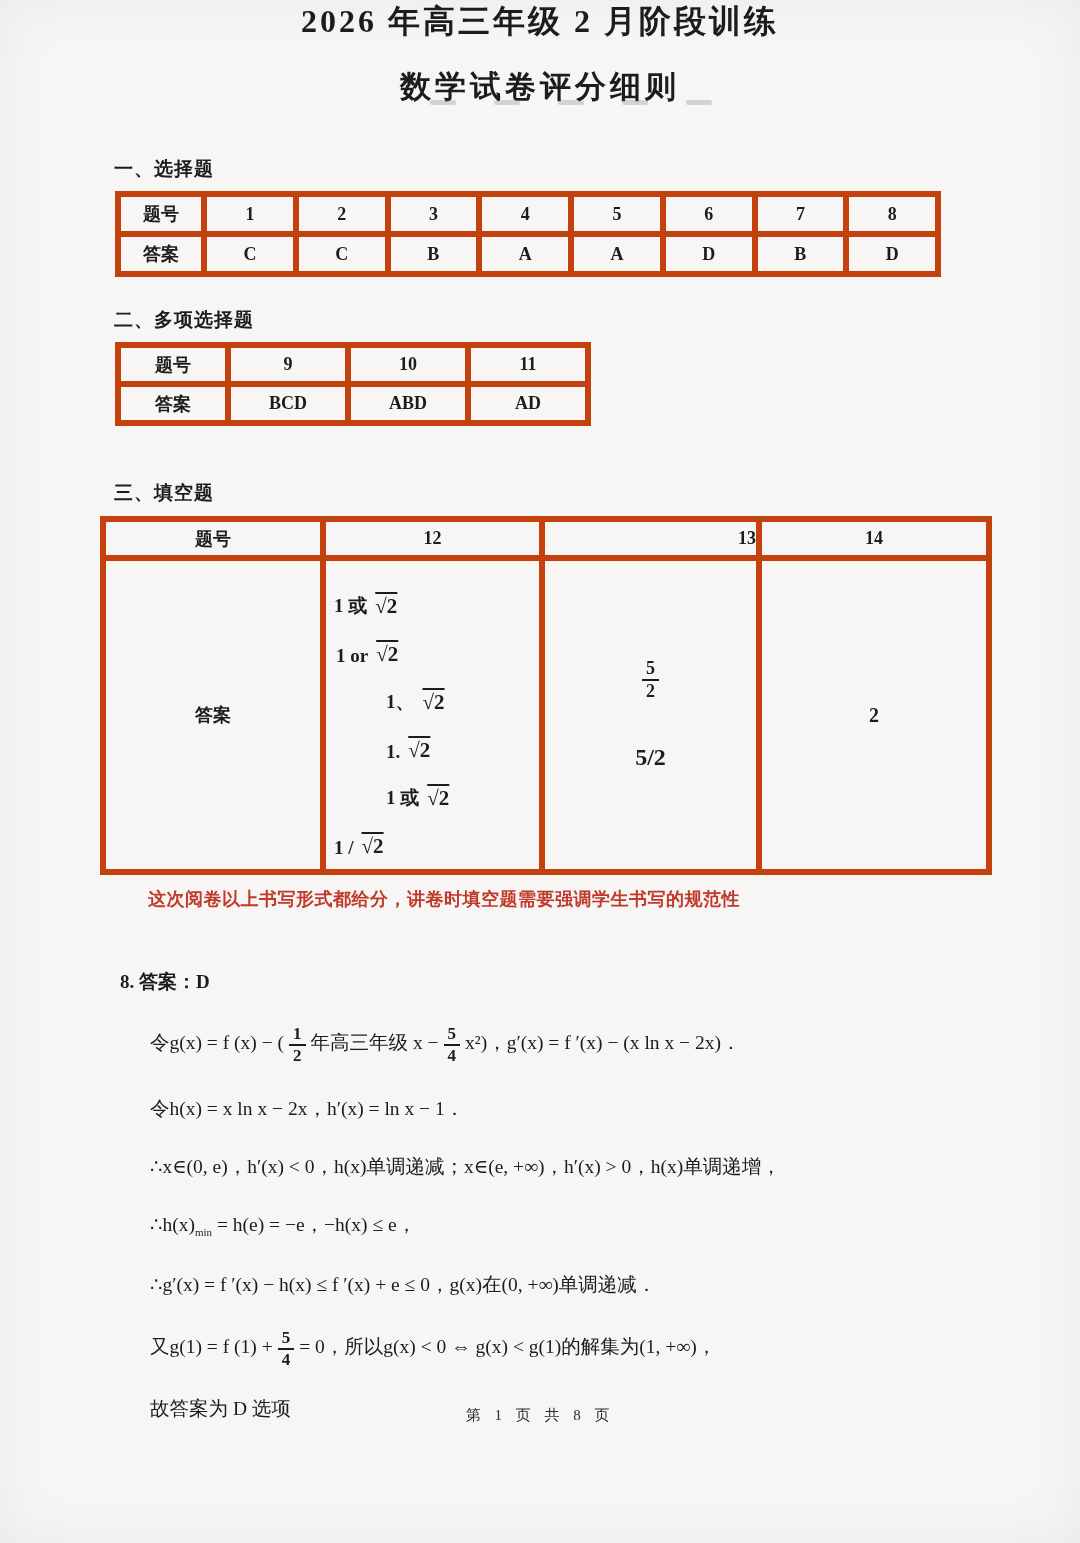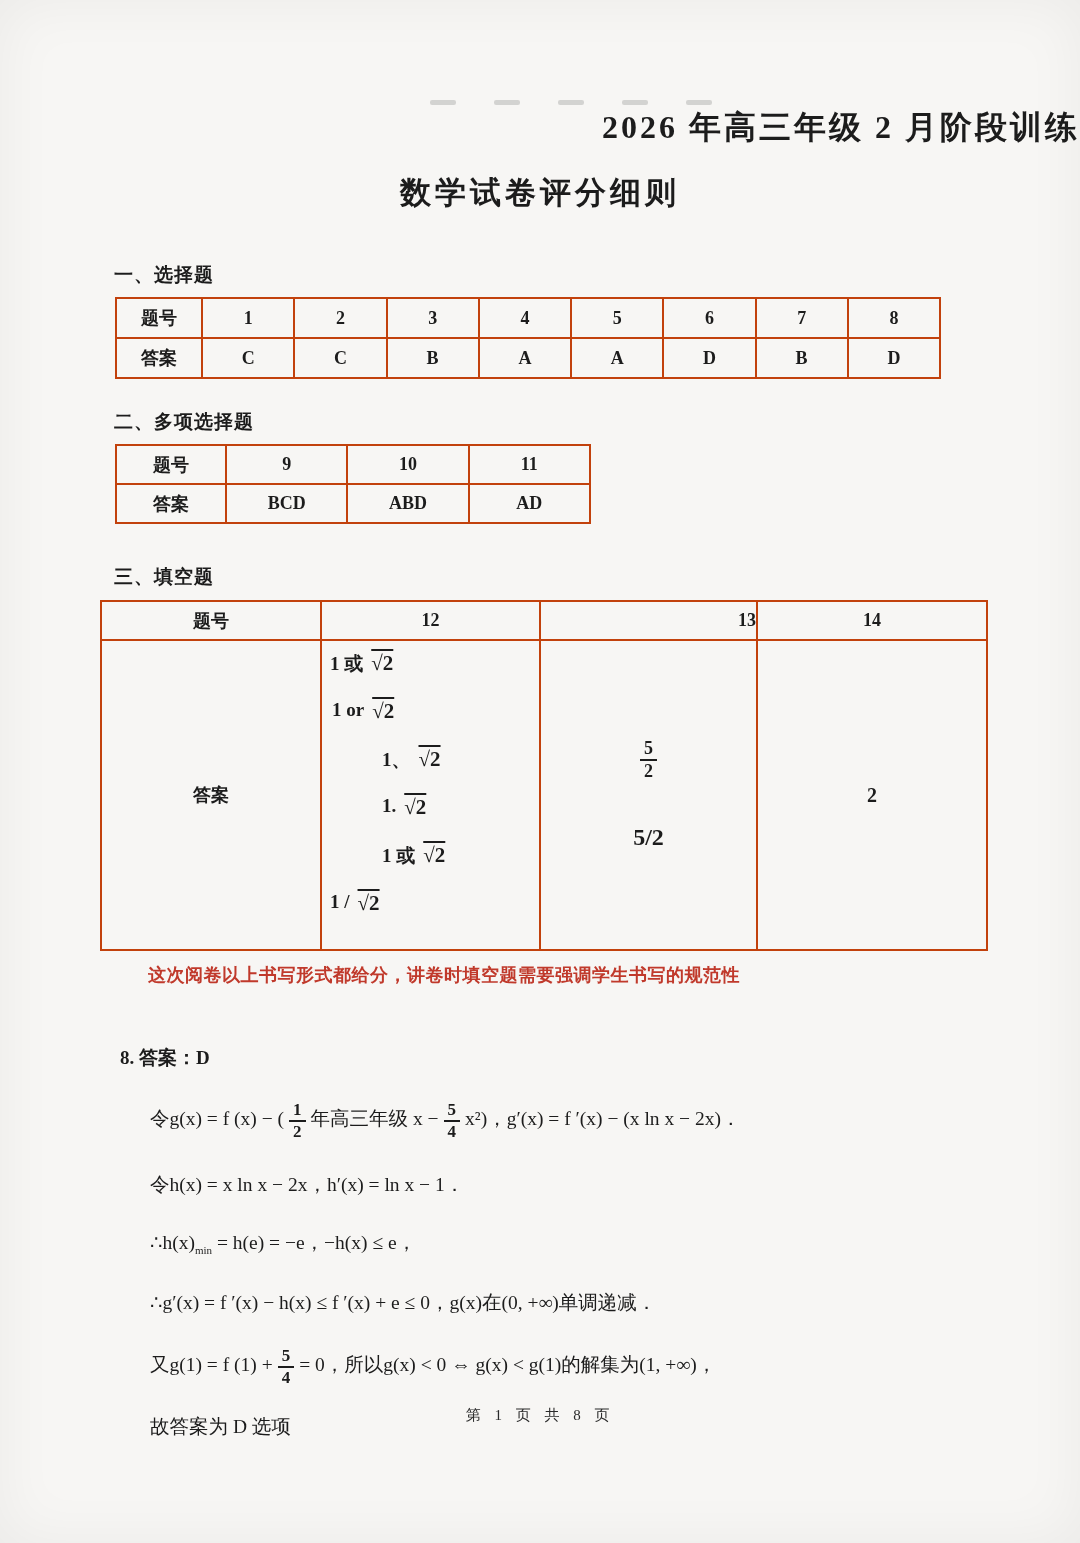--- a/index.html
+++ b/index.html
@@ -11,46 +11,46 @@
     background:#f7f6f4;
     color:#1c1c1c;
     font-family:"Liberation Serif","DejaVu Serif",serif;
     overflow:hidden;
     box-shadow:inset 0 0 60px rgba(0,0,0,0.05);
   }
   
   .bleed { position:absolute; top:100px; left:430px; width:430px; height:8px; display:flex; gap:38px; opacity:.28; }
   .bleed i { display:block; width:26px; height:5px; background:#7a7a7a; border-radius:2px; }
 
-  .title    { padding-top:106px; text-align:right; font-size:32px; font-weight:bold; letter-spacing:3px; }
+  .title    { text-align:center; font-size:32px; font-weight:bold; letter-spacing:3px; }
   .subtitle { margin-top:22px;  text-align:center; font-size:31px; font-weight:bold; letter-spacing:4px; }
 
   .sec-head { margin:0 0 0 114px; font-size:19px; font-weight:bold; letter-spacing:1px; }
   .sec-head.s1 { margin-top:48px; }
   .sec-head.s2 { margin-top:30px; }
-  .sec-head.s3 { margin-top:40px;font-family:Liberation Serif, serif; }
+  .sec-head.s3 { margin-top:54px;font-family:Liberation Serif, serif; }
 
   table { border-collapse:collapse; table-layout:fixed; }
-  td, th { border:2px solid #c2410c; text-align:center; font-size:18px; vertical-align:middle; }
+  td, th { border:6px solid #c2410c; text-align:center; font-size:18px; vertical-align:middle; }
 
   .t1 { margin:9px 0 0 115px; width:826px; }
   .t1 td, .t1 th { height:40px; font-weight:bold; }
   .t1 .lblcol { width:86px; font-weight:bold; }
 
   .t2 { margin:9px 0 0 115px; width:476px; }
   .t2 td, .t2 th { height:39px; font-weight:bold; }
   .t2 .lblcol { width:110px; }
 
   .t3 { margin:10px 0 0 100px; width:886px; }
   .t3 .hdr td { height:39px; font-weight:bold; }
   .t3 .c0 { width:220px; } .t3 .c1 { width:219px; } .t3 .c2 { width:217px;text-align:right; } .t3 .c3 { width:230px; }
   .t3 .body td { height:300px; }
   .t3 .body .lbl { font-weight:bold; }
   .q12cell { text-align:left; padding:10px 0 10px 8px; }
-  .q12cell .form { display:flex; align-items:flex-start; height:48px; font-size:19px; font-weight:bold; }
+  .q12cell .form { display:flex; align-items:flex-end; height:48px; font-size:19px; font-weight:bold; }
   .q12cell .form:nth-child(3),
   .q12cell .form:nth-child(4),
   .q12cell .form:nth-child(5) { padding-left:52px; }
   .q12cell .form:nth-child(2) { padding-left:2px; }
   .rad { text-decoration:overline; margin-left:8px; font-size:21px; }
   .q13cell .frac { margin-bottom:44px; }
   .q13cell .slash { font-size:24px; font-weight:bold; }
   .q14cell { font-size:20px; font-weight:bold; }
 
   .frac { display:inline-block; text-align:center; vertical-align:middle; line-height:1.05; font-weight:bold; }
@@ -179,20 +179,21 @@
     </table>
 
   <div class="note">这次阅卷以上书写形式都给分，讲卷时填空题需要强调学生书写的规范性</div>
 
   <div class="sol-label">8. 答案：D</div>
 
   <div class="mline"><span>令g(x) = f (x) − (</span><span class="frac"><span class="n">1</span><span class="d">2</span></span><span>年高三年级 x −</span><span class="frac"><span class="n">5</span><span class="d">4</span></span><span>x²)，g′(x) = f ′(x) − (x ln x − 2x)．</span></div>
 
   <div class="mline">令h(x) = x ln x − 2x，h′(x) = ln x − 1．</div>
 
+  <div class="mline">∴x∈(0, e)，h′(x) &lt; 0，h(x)单调递减；x∈(e, +∞)，h′(x) &gt; 0，h(x)单调递增，</div>
 
   <div class="mline"><span>∴h(x)</span><sub>min</sub><span> = h(e) = −e，−h(x) ≤ e，</span></div>
 
   <div class="mline">∴g′(x) = f ′(x) − h(x) ≤ f ′(x) + e ≤ 0，g(x)在(0, +∞)单调递减．</div>
 
   <div class="mline"><span>又g(1) = f (1) +</span><span class="frac"><span class="n">5</span><span class="d">4</span></span><span>= 0，所以g(x) &lt; 0 ⇔ g(x) &lt; g(1)的解集为(1, +∞)，</span></div>
 
   <div class="mline tight">故答案为 D 选项</div>
 
   <div class="footer">第 1 页 共 8 页</div>

